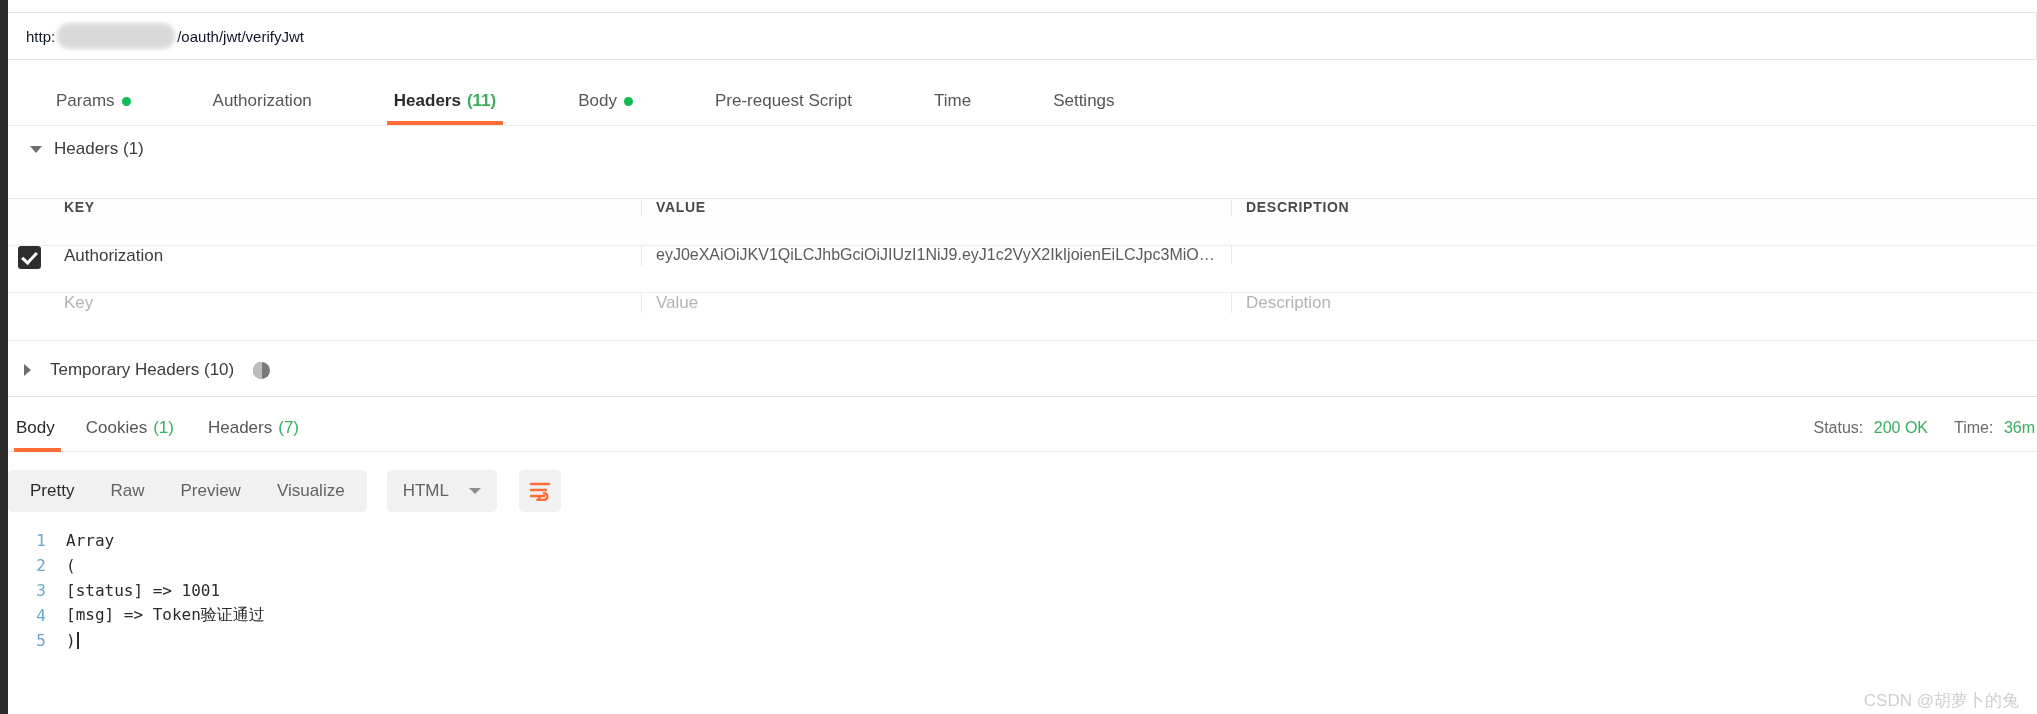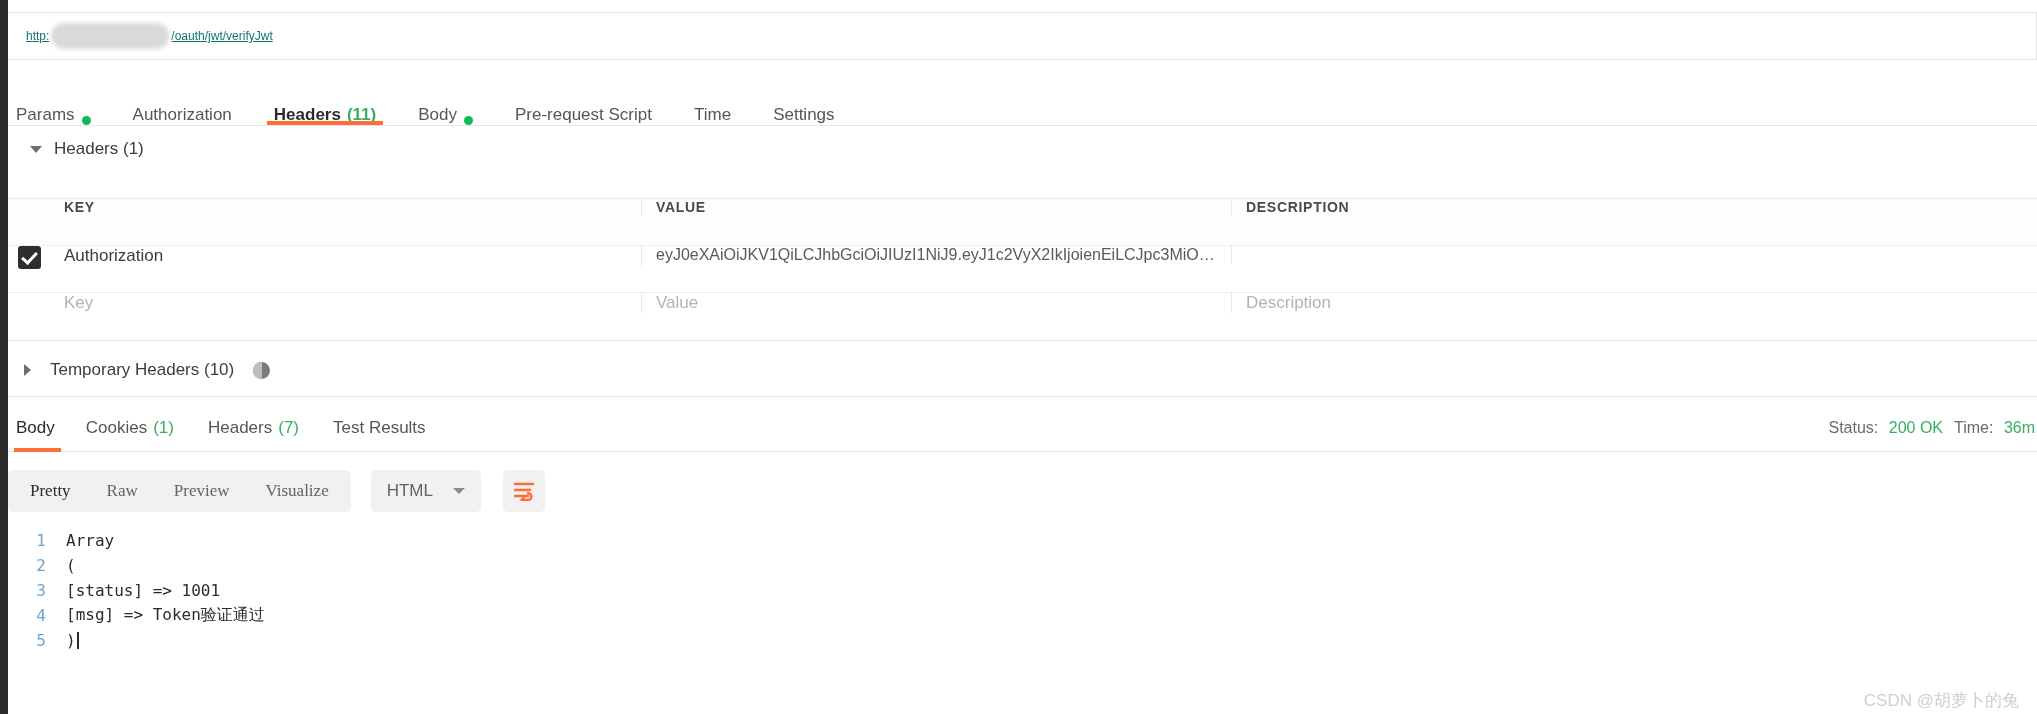--- a/index.html
+++ b/index.html
@@ -46,48 +46,48 @@
   .url-box {
     flex: 1; height: 48px;
     border: 1px solid #e4e4e4;
     border-left: none;
     background: #ffffff;
     display: flex; align-items: center;
     padding: 0 18px;
     position: relative;
   }
   .url-text {
-    font-size: 12px; color: #0f766e;
-    white-space: nowrap;
-    text-decoration: underline;
+    font-size: 15px; color: #0f172a;
+    white-space: nowrap;
   }
   .url-redaction {
     display: inline-block;
     width: 118px; height: 26px;
     background: #d9d9d9;
     border-radius: 13px;
     margin: 0 2px;
     vertical-align: middle;
     filter: blur(2px);
   }
 
   
   .req-tabs {
     position: absolute; left: 8px; top: 78px;
     width: 2029px; height: 48px;
     border-bottom: 1px solid #e8e8e8;
     display: flex; align-items: flex-end;
   }
   .req-tab {
     height: 48px;
-    display: flex; align-items: flex-end;
+    display: flex; align-items: center;
     padding: 0 21px;
     font-size: 17px; color: #565656;
     position: relative; cursor: pointer;
     white-space: nowrap;
+    margin-left: 40px;
   }
   .req-tab:first-child { padding-left: 8px; }
   .req-tab.active { color: #2b2b2b; font-weight: bold; }
   .req-tab.active::after {
     content: ""; position: absolute;
     left: 14px; right: 14px; bottom: 0;
     height: 4px; background: #ff6c37;
   }
   .dot-green {
     display: inline-block;
@@ -225,35 +225,34 @@
     left: 6px; right: 8px; bottom: 0;
     height: 4px; background: #ff6c37;
   }
   .resp-status {
     margin-left: auto;
     display: flex; align-items: center;
     padding-right: 2px;
     font-size: 16px; color: #6a6a6a;
     white-space: nowrap;
   }
-  .resp-status .grp { margin-left: 11px; }
+  .resp-status .grp { margin-left: 26px; }
   .stat-green { color: #3aae5e; margin-left: 6px; }
 
   
   .body-toolbar {
     position: absolute; left: 8px; top: 470px;
     display: flex; align-items: center;
   }
   .seg-group {
     display: flex; align-items: center;
     background: #f1f1f1;
     border-radius: 5px;
     height: 42px;
     padding: 0 4px;
-    font-family: Liberation Serif, serif;
   }
   .seg {
     height: 34px;
     display: flex; align-items: center;
     padding: 0 18px;
     font-size: 17px; color: #636363;
     border-radius: 4px; cursor: pointer;
     white-space: nowrap;
   }
   .seg.active { color: #2b2b2b; }
@@ -409,23 +408,20 @@
   <div class="resp-tab active">
     <span>Body</span>
   </div>
   <div class="resp-tab">
     <span>Cookies</span>
     <span class="count-green">(1)</span>
   </div>
   <div class="resp-tab">
     <span>Headers</span>
     <span class="count-green">(7)</span>
-  </div>
-  <div class="resp-tab">
-    <span>Test Results</span>
   </div>
 
   <div class="resp-status">
     <span class="grp">
       <span>Status:</span>
       <span class="stat-green">200 OK</span>
     </span>
     <span class="grp">
       <span>Time:</span>
       <span class="stat-green">36m</span>

